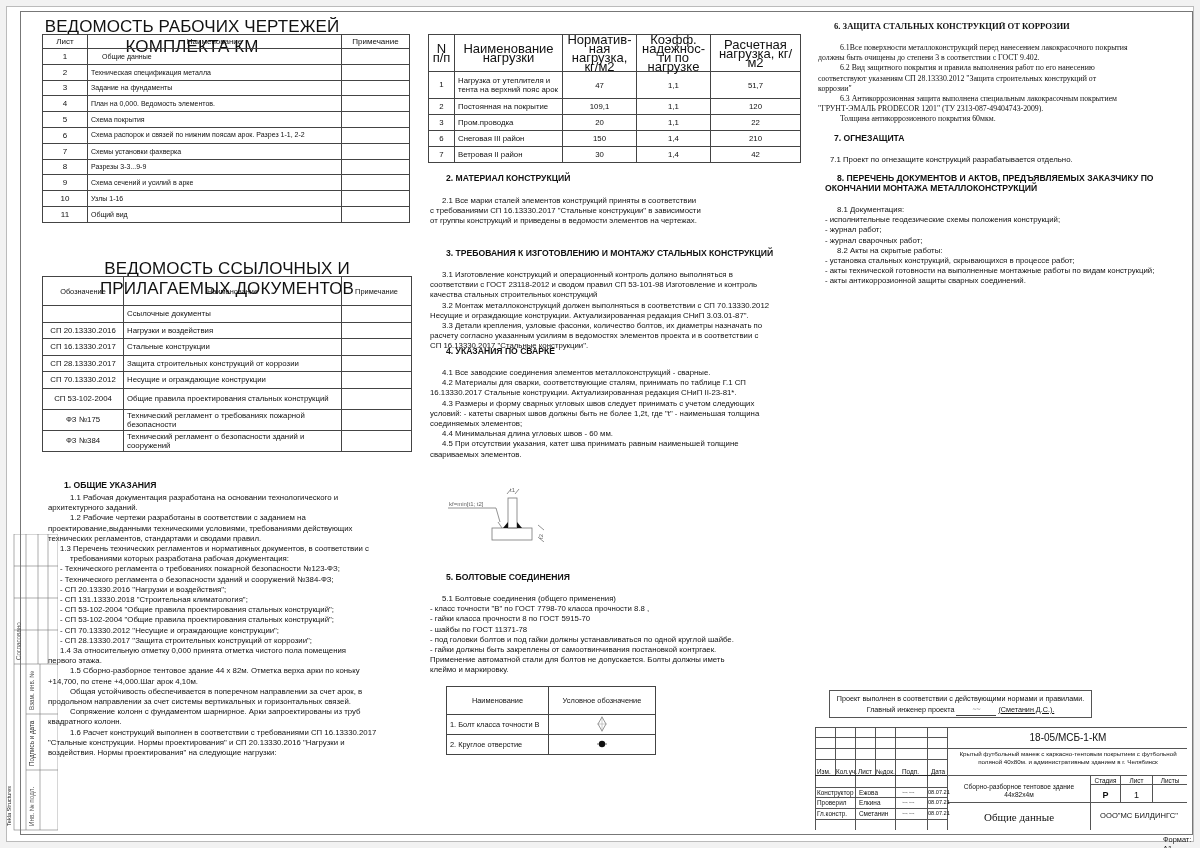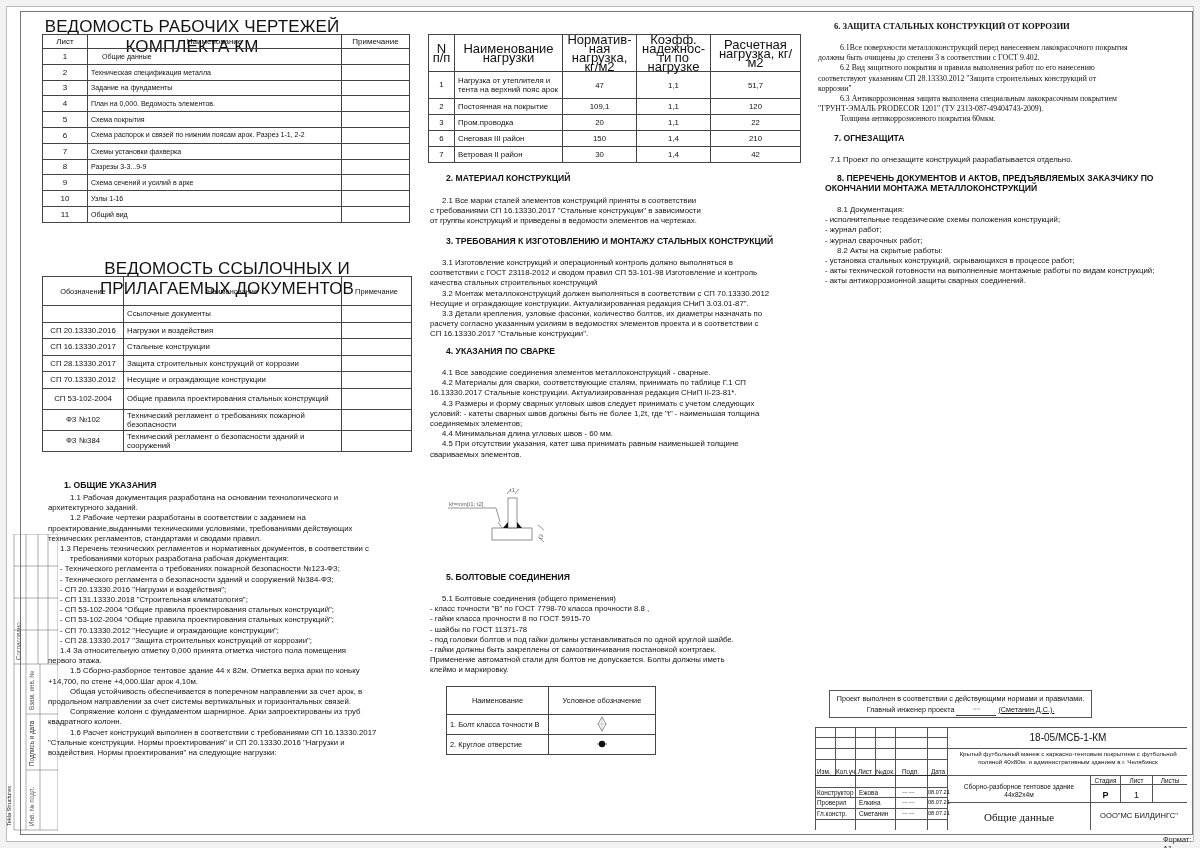--- a/index.html
+++ b/index.html
@@ -156,21 +156,21 @@
         <td class="c1">СП 70.13330.2012</td>
       <td>Несущие и ограждающие конструкции</td>
       <td class="c3"></td>
       </tr>
       <tr class="tall">
         <td class="c1">СП 53-102-2004</td>
       <td>Общие правила проектирования стальных конструкций</td>
       <td class="c3"></td>
       </tr>
       <tr class="tall">
-        <td class="c1">ФЗ №102</td>
+        <td class="c1">ФЗ №175</td>
       <td>Технический регламент о требованиях пожарной безопасности</td>
       <td class="c3"></td>
       </tr>
       <tr class="tall">
         <td class="c1">ФЗ №384</td>
       <td>Технический регламент о безопасности зданий и сооружений</td>
       <td class="c3"></td>
       </tr>
     </tbody>
 </table>
@@ -255,21 +255,21 @@
 </table>
 
 <div class="abs" style="left:430px;top:173px;width:375px;">
   <div class="h-bold" style="padding-left:16px;margin-bottom:13px;">2. МАТЕРИАЛ КОНСТРУКЦИЙ</div>
   <div class="lines" style="line-height:10.5px;">
       <div class="p ind2">2.1 Все марки сталей элементов конструкций приняты в соответствии</div>
       <div class="p ">с требованиями СП 16.13330.2017 "Стальные конструкции" в зависимости</div>
       <div class="p ">от группы конструкций и приведены в ведомости элементов на чертежах.</div>
     </div>
 </div>
-<div class="abs" style="left:430px;top:236px;width:375px;">
+<div class="abs" style="left:430px;top:248px;width:375px;">
   <div class="h-bold" style="padding-left:16px;margin-bottom:12px;">3. ТРЕБОВАНИЯ К ИЗГОТОВЛЕНИЮ И МОНТАЖУ СТАЛЬНЫХ КОНСТРУКЦИЙ</div>
   <div class="lines" style="line-height:10.5px;">
       <div class="p ind2">3.1 Изготовление конструкций и операционный контроль должно выполняться в</div>
       <div class="p ">соответствии с ГОСТ 23118-2012 и сводом правил СП 53-101-98 Изготовление и контроль</div>
       <div class="p ">качества стальных строительных конструкций</div>
       <div class="p ind2">3.2 Монтаж металлоконструкций должен выполняться в соответствии с СП  70.13330.2012</div>
       <div class="p ">Несущие и ограждающие конструкции. Актуализированная редакция СНиП 3.03.01-87".</div>
       <div class="p ind2">3.3 Детали крепления, узловые фасонки, количество болтов, их диаметры назначать по</div>
       <div class="p ">расчету  согласно указанным усилиям в ведомостях элементов проекта и в соответствии с</div>
       <div class="p ">СП 16.13330.2017 "Стальные конструкции".</div>

